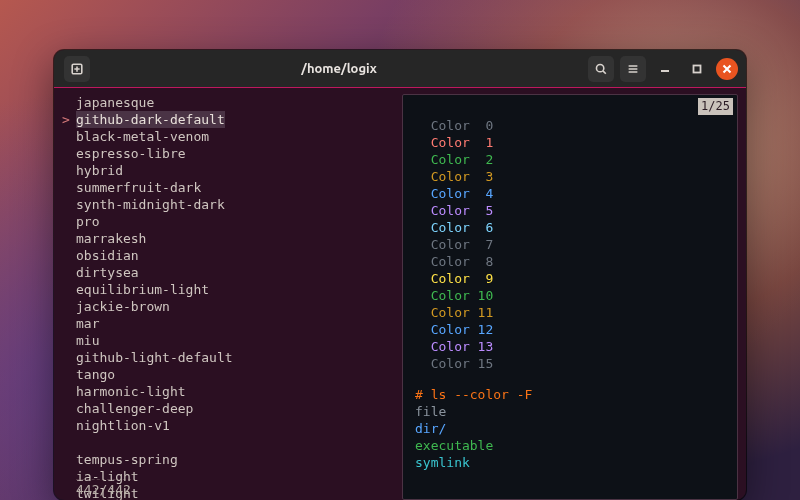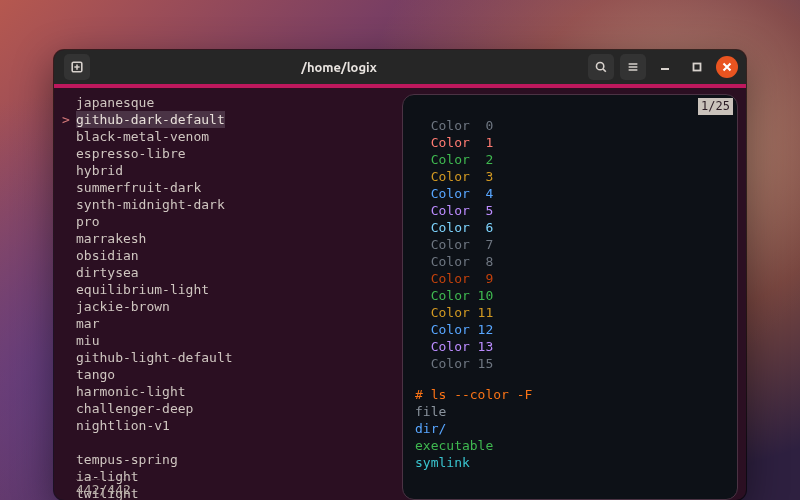--- a/index.html
+++ b/index.html
@@ -25,21 +25,21 @@
   }
 
   
   .titlebar {
     height: 38px;
     background: #262626;
     display: flex;
     align-items: center;
     padding: 0 8px 0 10px;
     gap: 8px;
-    border-bottom: 4px solid #be185d;
+    border-bottom: 1px solid #be185d;
   }
   .tb-left, .tb-right { display: flex; align-items: center; gap: 6px; }
   .tb-title { flex: 1; text-align: center; font: 600 13px/1 "Ubuntu", "Cantarell", sans-serif; color: #e9e4e0; }
   .tb-btn {
     width: 26px; height: 26px; border-radius: 5px;
     display: inline-flex; align-items: center; justify-content: center;
     color: #d8d2cd; background: #333;
   }
   .tb-btn.plain { background: transparent; }
   .tb-btn svg { width: 14px; height: 14px; stroke: currentColor; fill: none; stroke-width: 1.8; }
@@ -68,21 +68,21 @@
     color: #b8afa8;
     border-top: 1px dashed rgba(200,180,170,0.25);
     padding-top: 1px;
   }
 
   .right-pane {
     flex: 1;
     margin: 6px 8px 0 6px;
     border: 1px solid #4b3344;
     background: #0d1117;
-    border-radius: 12px;
+    border-radius: 2px;
     position: relative;
     padding: 22px 12px 8px 12px;
     font-size: 13px;
     overflow: hidden;
   }
   .badge {
     position: absolute;
     top: 3px; right: 4px;
     background: #c9c2bb;
     color: #2a1b24;
@@ -171,21 +171,21 @@
       <div id="color-list">
           <div class="color-row" style="color: rgb(110, 118, 129);">  Color  0</div>
           <div class="color-row" style="color: rgb(255, 123, 114);">  Color  1</div>
           <div class="color-row" style="color: rgb(63, 185, 80);">  Color  2</div>
           <div class="color-row" style="color: rgb(210, 153, 34);">  Color  3</div>
           <div class="color-row" style="color: rgb(88, 166, 255);">  Color  4</div>
           <div class="color-row" style="color: rgb(188, 140, 255);">  Color  5</div>
           <div class="color-row" style="color: #7dd3fc;">  Color  6</div>
           <div class="color-row" style="color: rgb(110, 118, 129);">  Color  7</div>
           <div class="color-row" style="color: rgb(110, 118, 129);">  Color  8</div>
-          <div class="color-row" style="color: #c2410c;">  Color  9</div>
+          <div class="color-row" style="color: #fde047;">  Color  9</div>
           <div class="color-row" style="color: rgb(63, 185, 80);">  Color 10</div>
           <div class="color-row" style="color: rgb(210, 153, 34);">  Color 11</div>
           <div class="color-row" style="color: rgb(88, 166, 255);">  Color 12</div>
           <div class="color-row" style="color: rgb(188, 140, 255);">  Color 13</div>
           <div class="color-row" style="color: rgb(110, 118, 129);">  Color 15</div>
         </div>
       <div class="ls-block">
         <div class="dim"># ls --color -F</div>
         <div id="ls-list">
             <div style="color: rgb(139, 148, 158);">  file</div>

